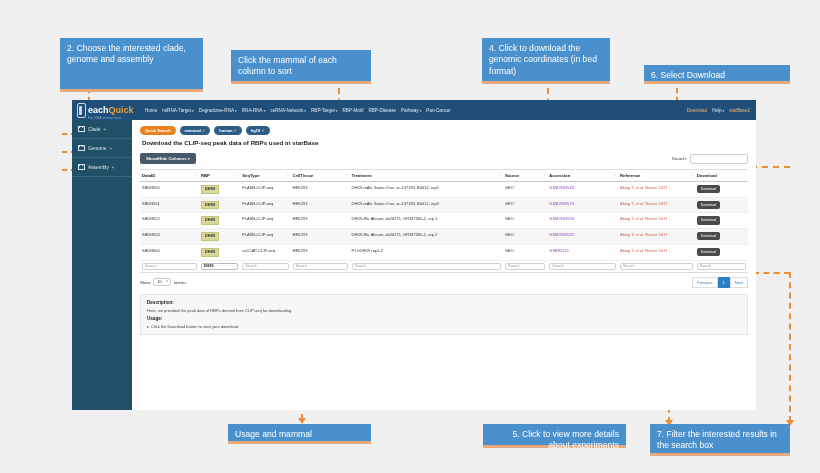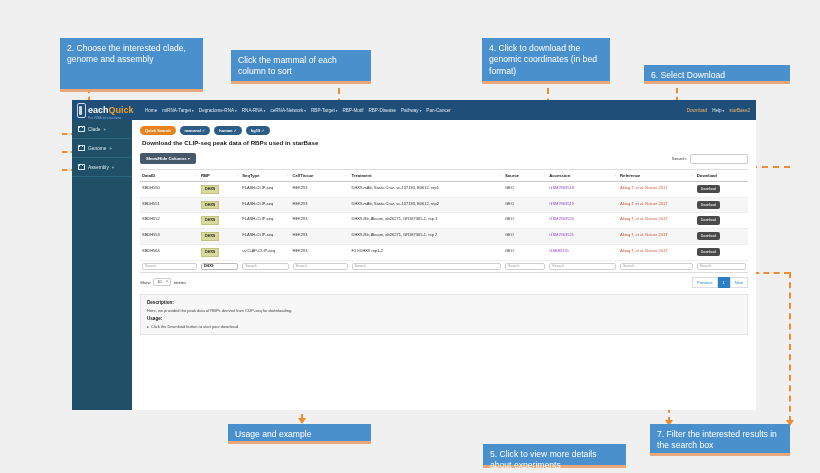--- a/index.html
+++ b/index.html
@@ -398,15 +398,15 @@
       <div class="desc-li">Click the Download button to start your download</div>
     </div>
 
   </div>
 </div>
 
 <div class="callout" style="left:20px;top:38px;width:143px;height:54px;margin-left:40px;">2. Choose the interested clade, genome and assembly</div>
 <div class="callout" style="left:231px;top:50px;width:140px;height:34px;">Click the mammal of each column to sort</div>
 <div class="callout" style="left:482px;top:38px;width:128px;height:46px;">4. Click to download the genomic coordinates (in bed format)</div>
 <div class="callout" style="left:644px;top:65px;width:146px;height:19px;">6. Select Download</div>
-<div class="callout" style="left:228px;top:424px;width:143px;height:20px;">Usage and example</div>
-<div class="callout" style="left:483px;top:444px;width:143px;height:24px;">5. Click to view more details about experiments</div>
+<div class="callout" style="left:228px;top:424px;width:143px;height:20px;">Usage and mammal</div>
+<div class="callout" style="left:483px;top:424px;width:143px;height:24px;text-align:right;">5. Click to view more details about experiments</div>
 <div class="callout" style="left:650px;top:424px;width:140px;height:32px;">7. Filter the interested results in the search box</div>
 
 </body></html>

